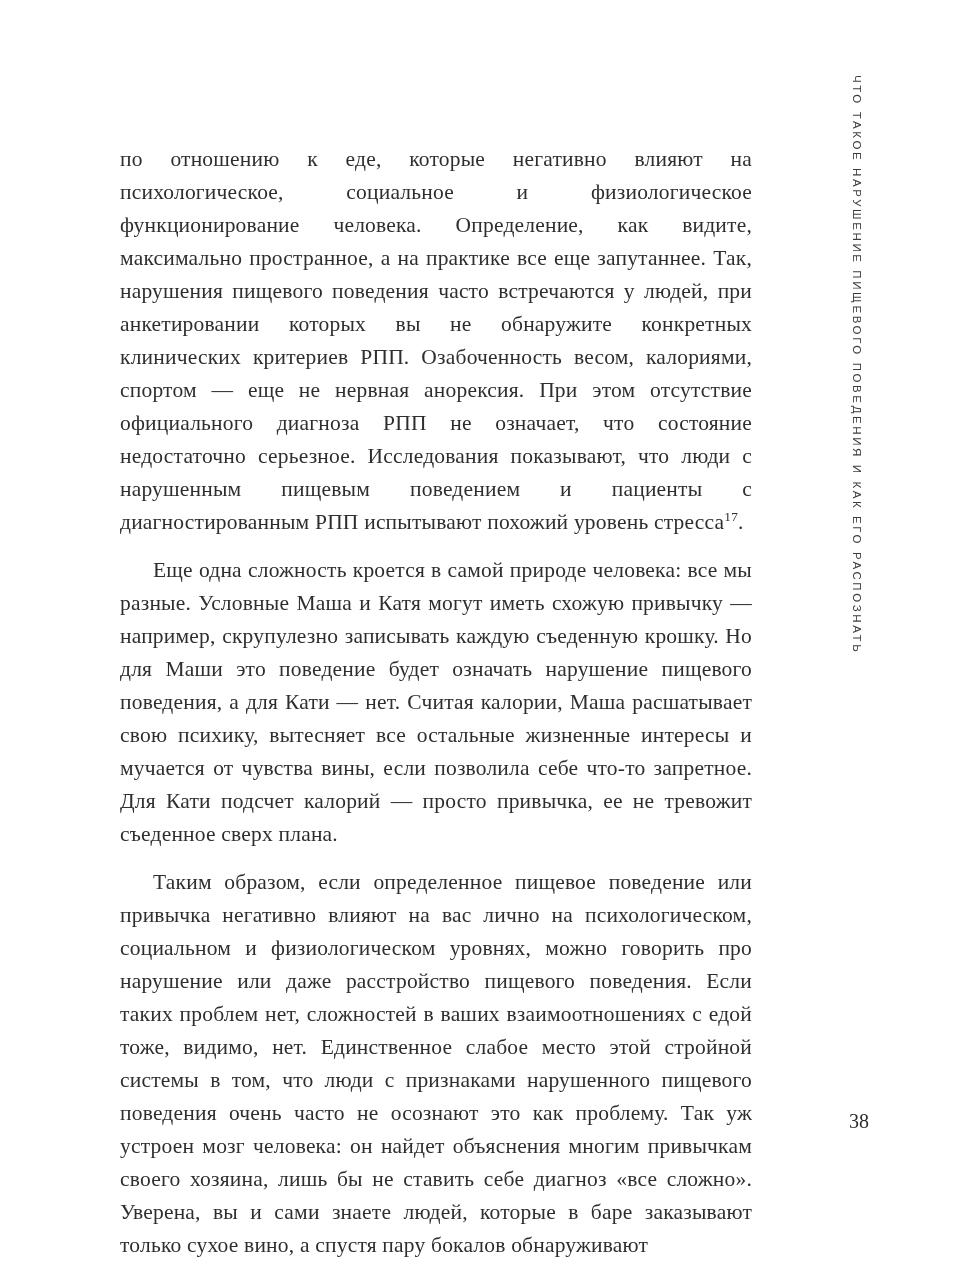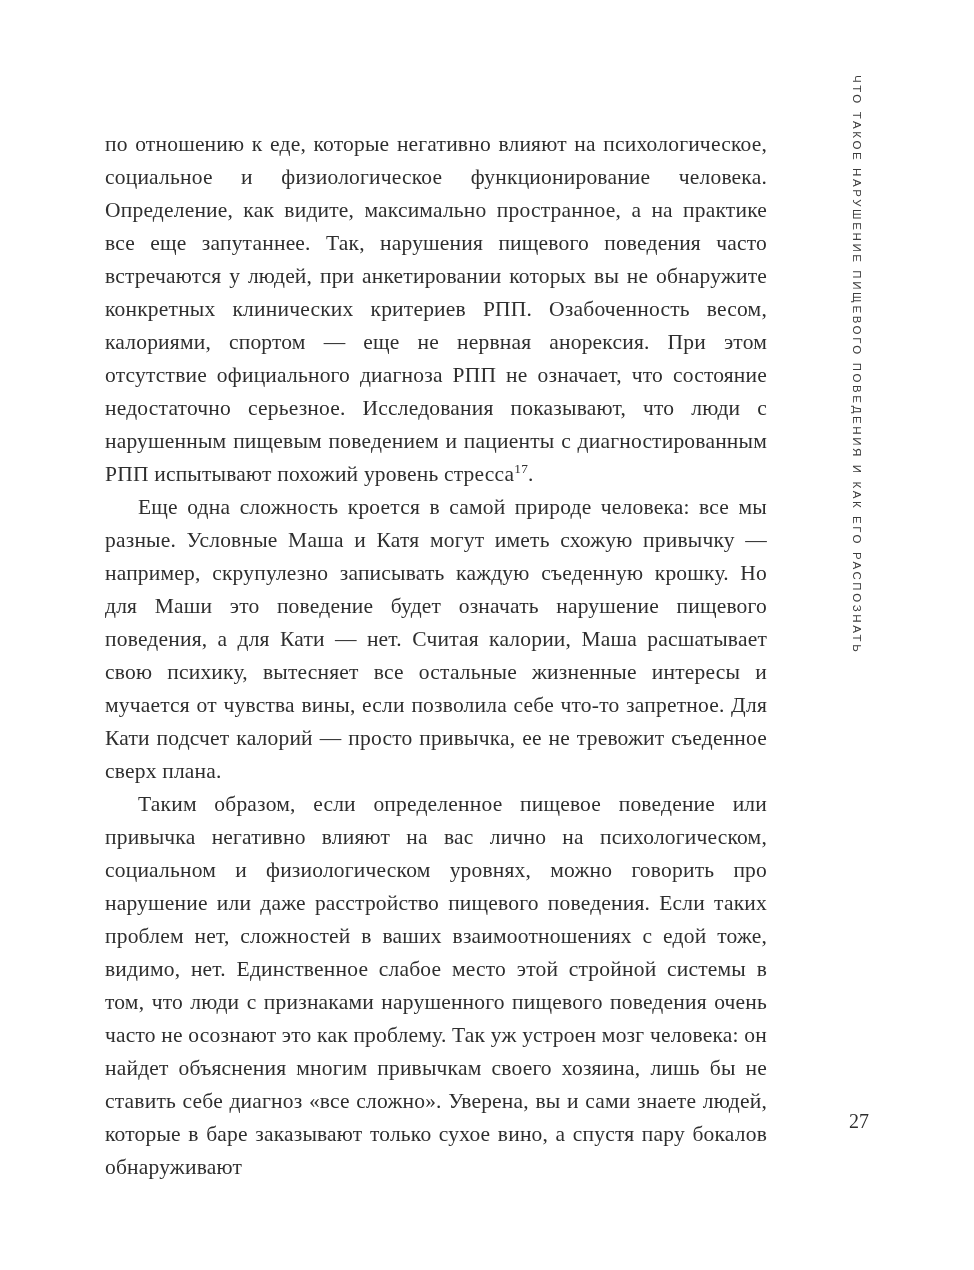--- a/index.html
+++ b/index.html
@@ -20,21 +20,21 @@
     position: absolute;
     left: 105px;
     top: 128px;
     width: 662px;
     font-size: 21.5px;
     line-height: 33px;
     text-align: justify;
     letter-spacing: 0.2px;
   }
   .text-block p {
-    margin: 0;
+    margin: 15px;
     padding: 0;
   }
   .text-block p.indented {
     text-indent: 33px;
   }
   .footnote-ref {
     font-size: 0.62em;
     vertical-align: super;
     line-height: 0;
   }
@@ -68,15 +68,15 @@
   <div class="vertical-running-head">ЧТО ТАКОЕ НАРУШЕНИЕ ПИЩЕВОГО ПОВЕДЕНИЯ И КАК ЕГО РАСПОЗНАТЬ</div>
 
   <div class="text-block">
     <p><span>по отношению к еде, которые негативно влияют на психологическое, социальное и физиологическое функционирование человека. Определение, как видите, максимально пространное, а на практике все еще запутаннее. Так, нарушения пищевого поведения часто встречаются у людей, при анкетировании которых вы не обнаружите конкретных клинических критериев РПП. Озабоченность весом, калориями, спортом — еще не нервная анорексия. При этом отсутствие официального диагноза РПП не означает, что состояние недостаточно серьезное. Исследования показывают, что люди с нарушенным пищевым поведением и пациенты с диагностированным РПП испытывают похожий уровень стресса</span><sup class="footnote-ref">17</sup><span>.</span></p>
 
     <p class="indented">Еще одна сложность кроется в самой природе человека: все мы разные. Условные Маша и Катя могут иметь схожую привычку — например, скрупулезно записывать каждую съеденную крошку. Но для Маши это поведение будет означать нарушение пищевого поведения, а для Кати — нет. Считая калории, Маша расшатывает свою психику, вытесняет все остальные жизненные интересы и мучается от чувства вины, если позволила себе что-то запретное. Для Кати подсчет калорий — просто привычка, ее не тревожит съеденное сверх плана.</p>
 
     <p class="indented">Таким образом, если определенное пищевое поведение или привычка негативно влияют на вас лично на психологическом, социальном и физиологическом уровнях, можно говорить про нарушение или даже расстройство пищевого поведения. Если таких проблем нет, сложностей в ваших взаимоотношениях с едой тоже, видимо, нет. Единственное слабое место этой стройной системы в том, что люди с признаками нарушенного пищевого поведения очень часто не осознают это как проблему. Так уж устроен мозг человека: он найдет объяснения многим привычкам своего хозяина, лишь бы не ставить себе диагноз «все сложно». Уверена, вы и сами знаете людей, которые в баре заказывают только сухое вино, а спустя пару бокалов обнаруживают</p>
   </div>
 
-  <div class="page-number">27</div>
+  <div class="page-number">38</div>
 
 </div>
 
 </body></html>

